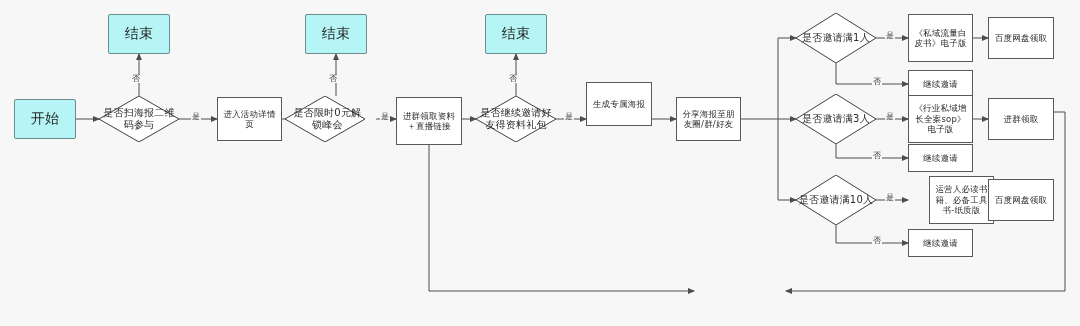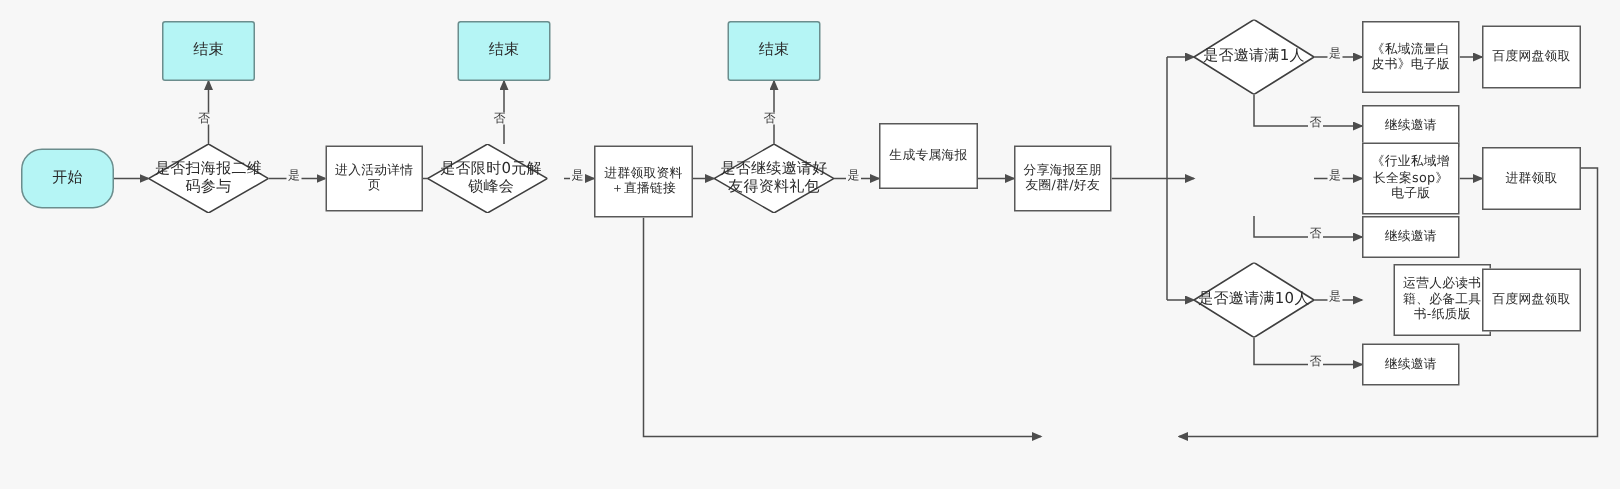--- a/index.html
+++ b/index.html
@@ -38,21 +38,21 @@
   }
   .node.rect {
     background: #ffffff;
     border: 1px solid #595959;
     font-size: 8.5px;
     padding: 2px 3px;
   }
   .node.terminator {
     background: #b5f5f5;
     border: 1px solid #6b8d8d;
-    font-size: 10px;
+    font-size: 14px;
   }
   .node.diamond {
     background: transparent;
     border: none;
     font-size: 10px;
   }
   .diamond .dia-shape {
     position: absolute;
     left: 0; top: 0;
     width: 100%; height: 100%;
@@ -131,21 +131,21 @@
       <path d="M876,200 L908,200" marker-end="url(#arrow)"></path>
 
       <path d="M836,225 L836,243 L908,243" marker-end="url(#arrow)"></path>
 
       <path d="M973,200 L988,200" marker-end="url(#arrow)"></path>
 
       <path d="M1053,112 L1065,112 L1065,291 L 786,291" marker-end="url(#arrow)"></path>
     </g>
   </svg>
 
-  <div class="node terminator" style="left:14px; top:99px; width:62px; height:40px; border-radius:14px;">
+  <div class="node terminator" style="left:14px; top:99px; width:62px; height:40px; border-radius:2px;">
     <span class="txt">开始</span>
   </div>
 
   <div class="node terminator" style="left:108px; top:14px; width:62px; height:40px; border-radius:2px;">
     <span class="txt">结束</span>
   </div>
 
   <div class="node terminator" style="left:305px; top:14px; width:62px; height:40px; border-radius:2px;">
     <span class="txt">结束</span>
   </div>
@@ -175,20 +175,26 @@
     <span class="dia-label">是否继续邀请好友得资料礼包</span>
   </div>
 
   <div class="node diamond" style="left:796px; top:13px; width:80px; height:50px;">
     <svg class="dia-shape" viewBox="0 0 80 50" preserveAspectRatio="none">
       <polygon points="40,0 80,25 40,50 0,25" fill="#ffffff" stroke="#3f3f3f" stroke-width="1"></polygon>
     </svg>
     <span class="dia-label">是否邀请满1人</span>
   </div>
 
+  <div class="node diamond" style="left:796px; top:94px; width:80px; height:50px;">
+    <svg class="dia-shape" viewBox="0 0 80 50" preserveAspectRatio="none">
+      <polygon points="40,0 80,25 40,50 0,25" fill="#ffffff" stroke="#3f3f3f" stroke-width="1"></polygon>
+    </svg>
+    <span class="dia-label">是否邀请满3人</span>
+  </div>
 
   <div class="node diamond" style="left:796px; top:175px; width:80px; height:50px;">
     <svg class="dia-shape" viewBox="0 0 80 50" preserveAspectRatio="none">
       <polygon points="40,0 80,25 40,50 0,25" fill="#ffffff" stroke="#3f3f3f" stroke-width="1"></polygon>
     </svg>
     <span class="dia-label">是否邀请满10人</span>
   </div>
 
   <div class="node rect" style="left:217px; top:97px; width:65px; height:44px;">
     <span class="txt">进入活动详情页</span>

